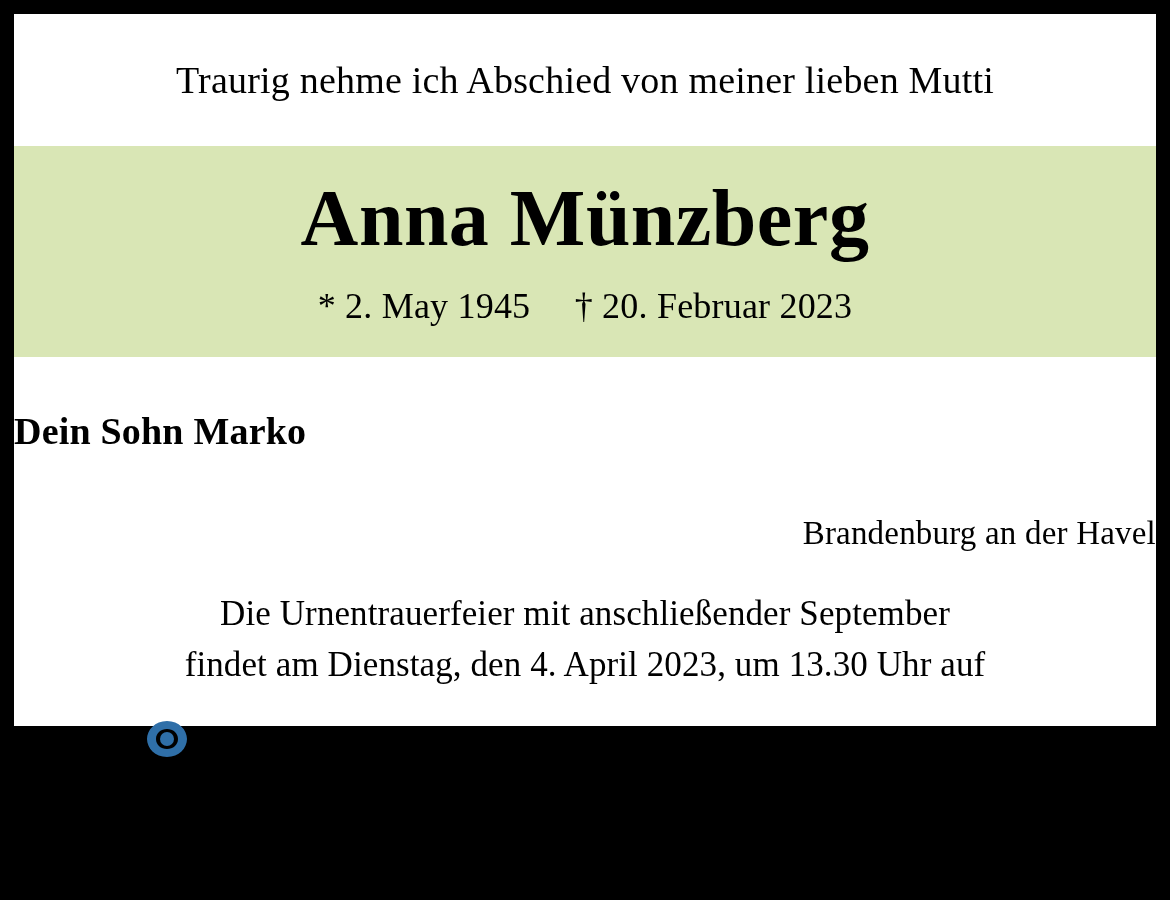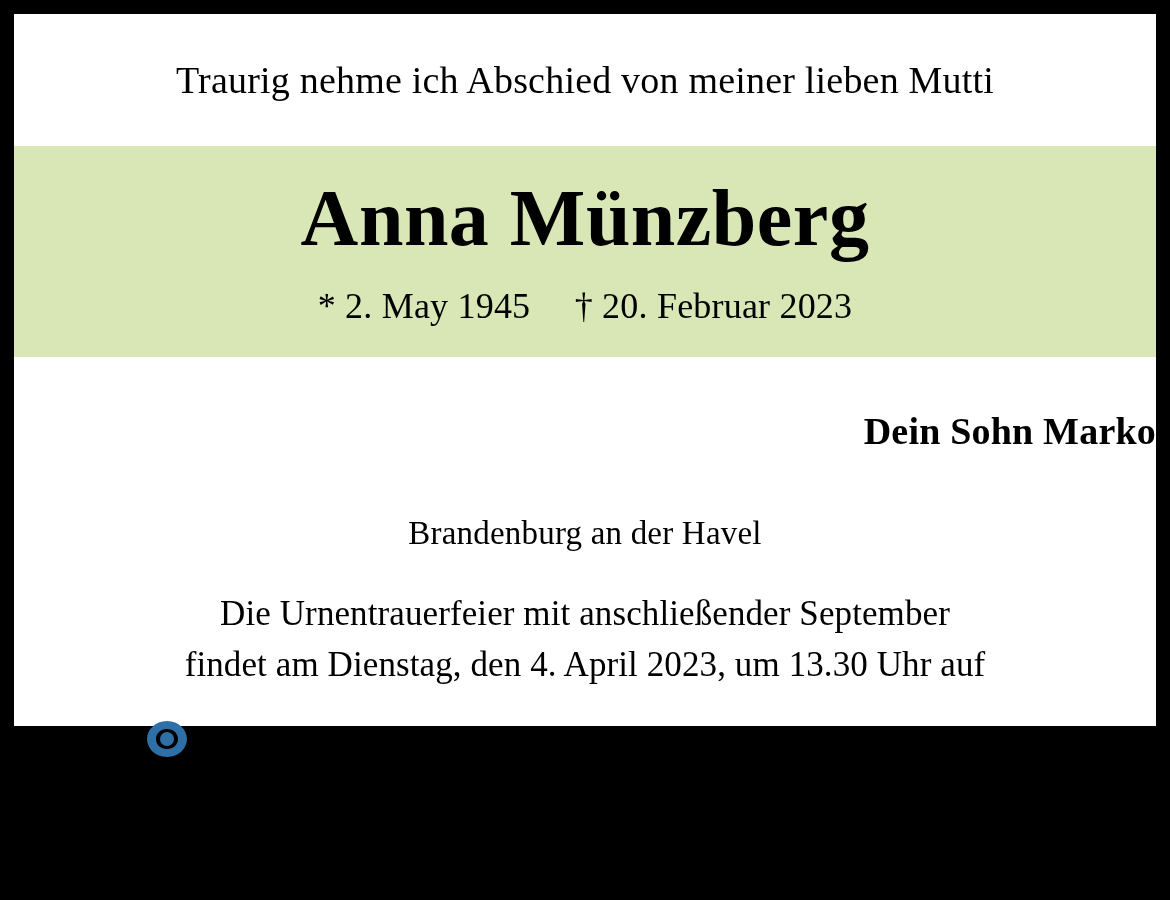--- a/index.html
+++ b/index.html
@@ -53,28 +53,28 @@
   .dates {
     font-size: 36px;
     margin-top: 22px;
     letter-spacing: 0.2px;
   }
   .dates .sep {
     display: inline-block;
     width: 26px;
   }
   .mourners {
-    text-align: right;
+    text-align: left;
     font-size: 38px;
     font-weight: bold;
     padding-top: 52px;
     letter-spacing: 0.2px;
   }
   .place {
-    text-align: center;
+    text-align: right;
     font-size: 33px;
     padding-top: 62px;
     letter-spacing: 0.2px;
   }
   .details {
     text-align: center;
     font-size: 35px;
     line-height: 1.46;
     padding: 36px 38px 0 38px;
     letter-spacing: 0.1px;

